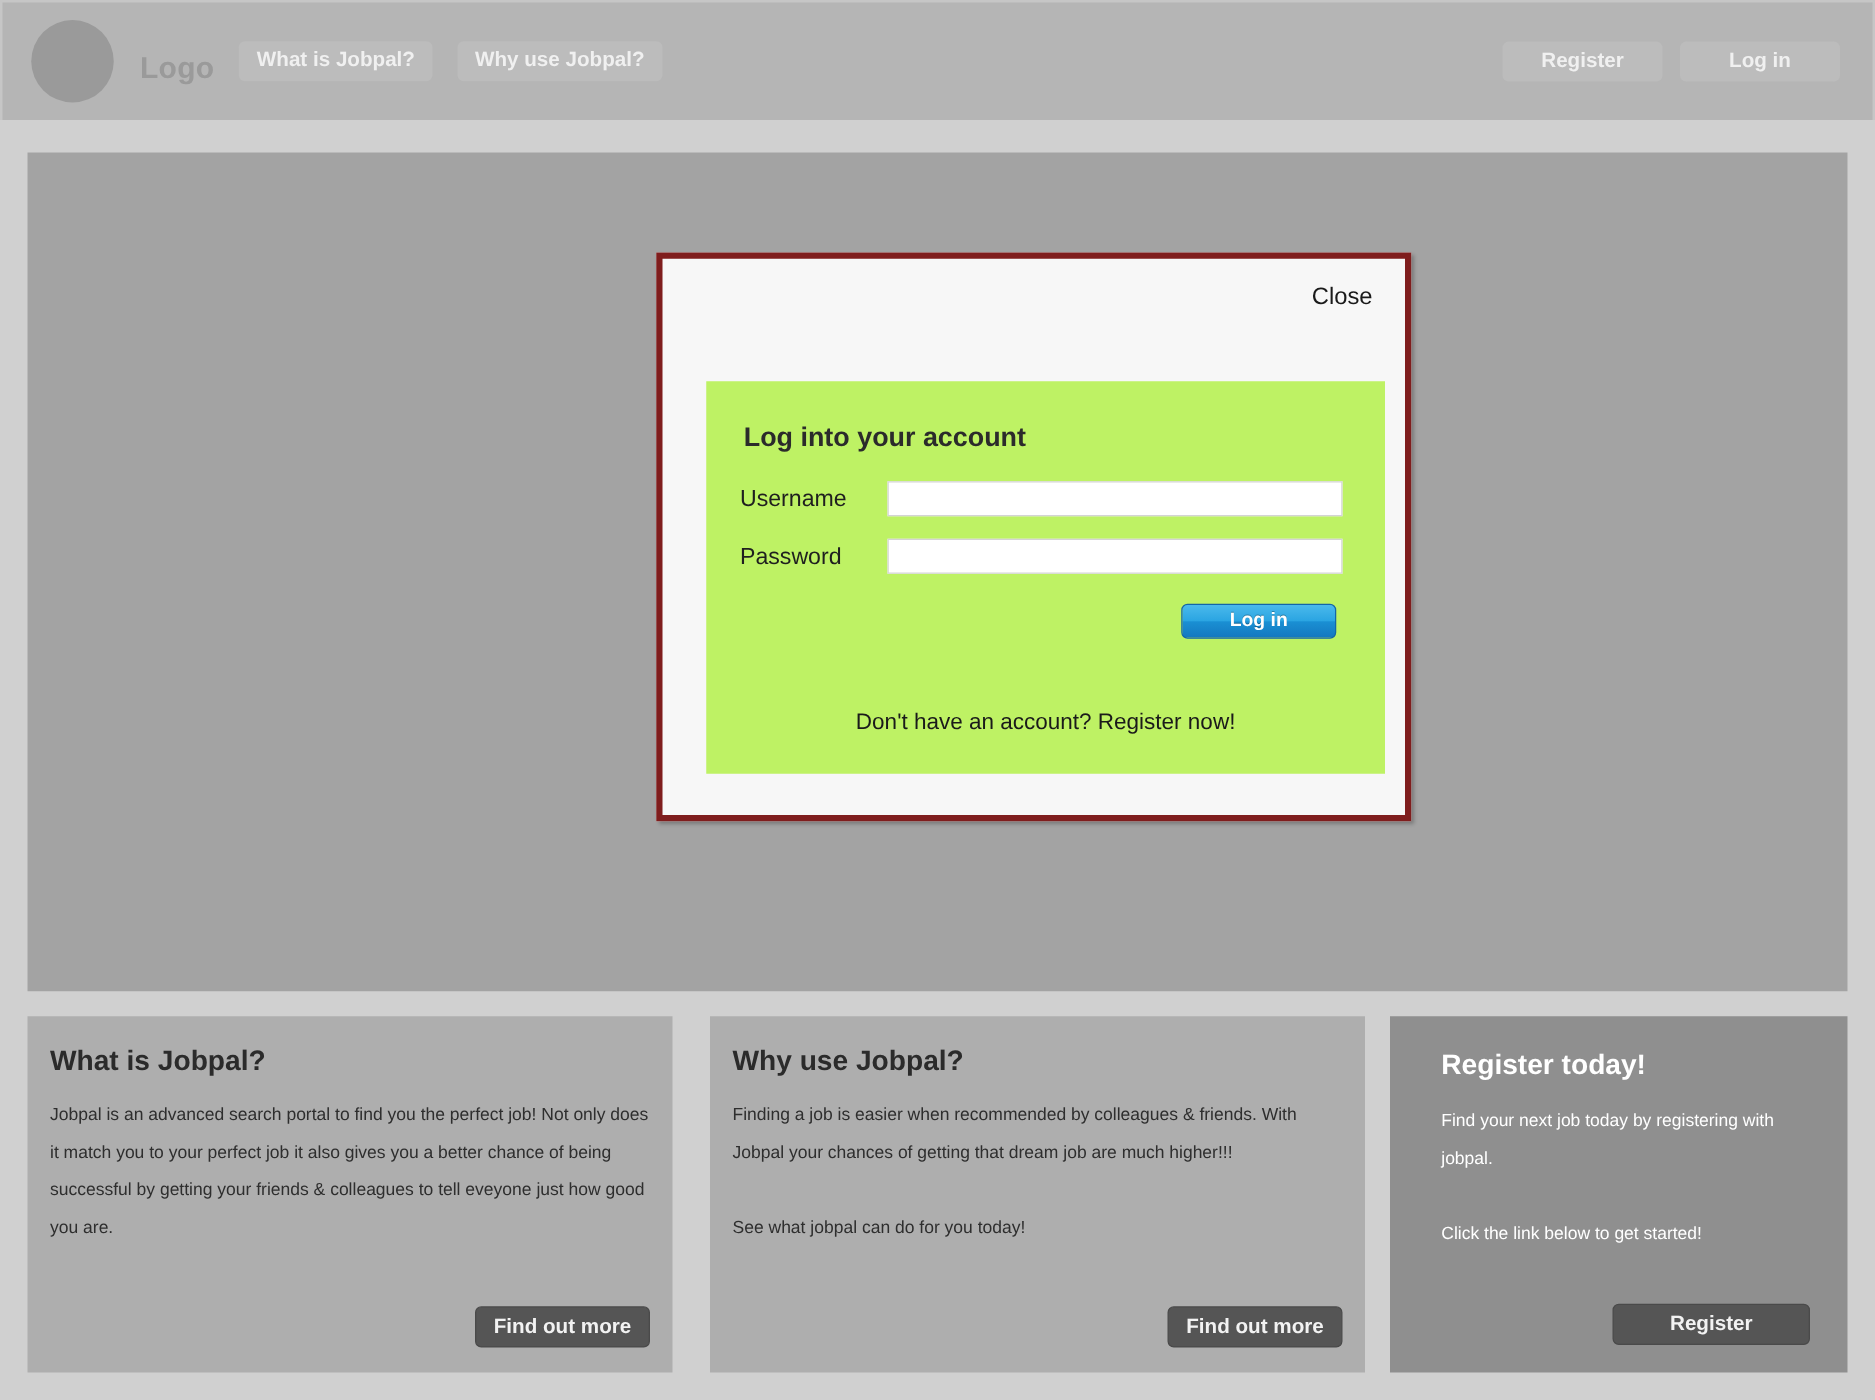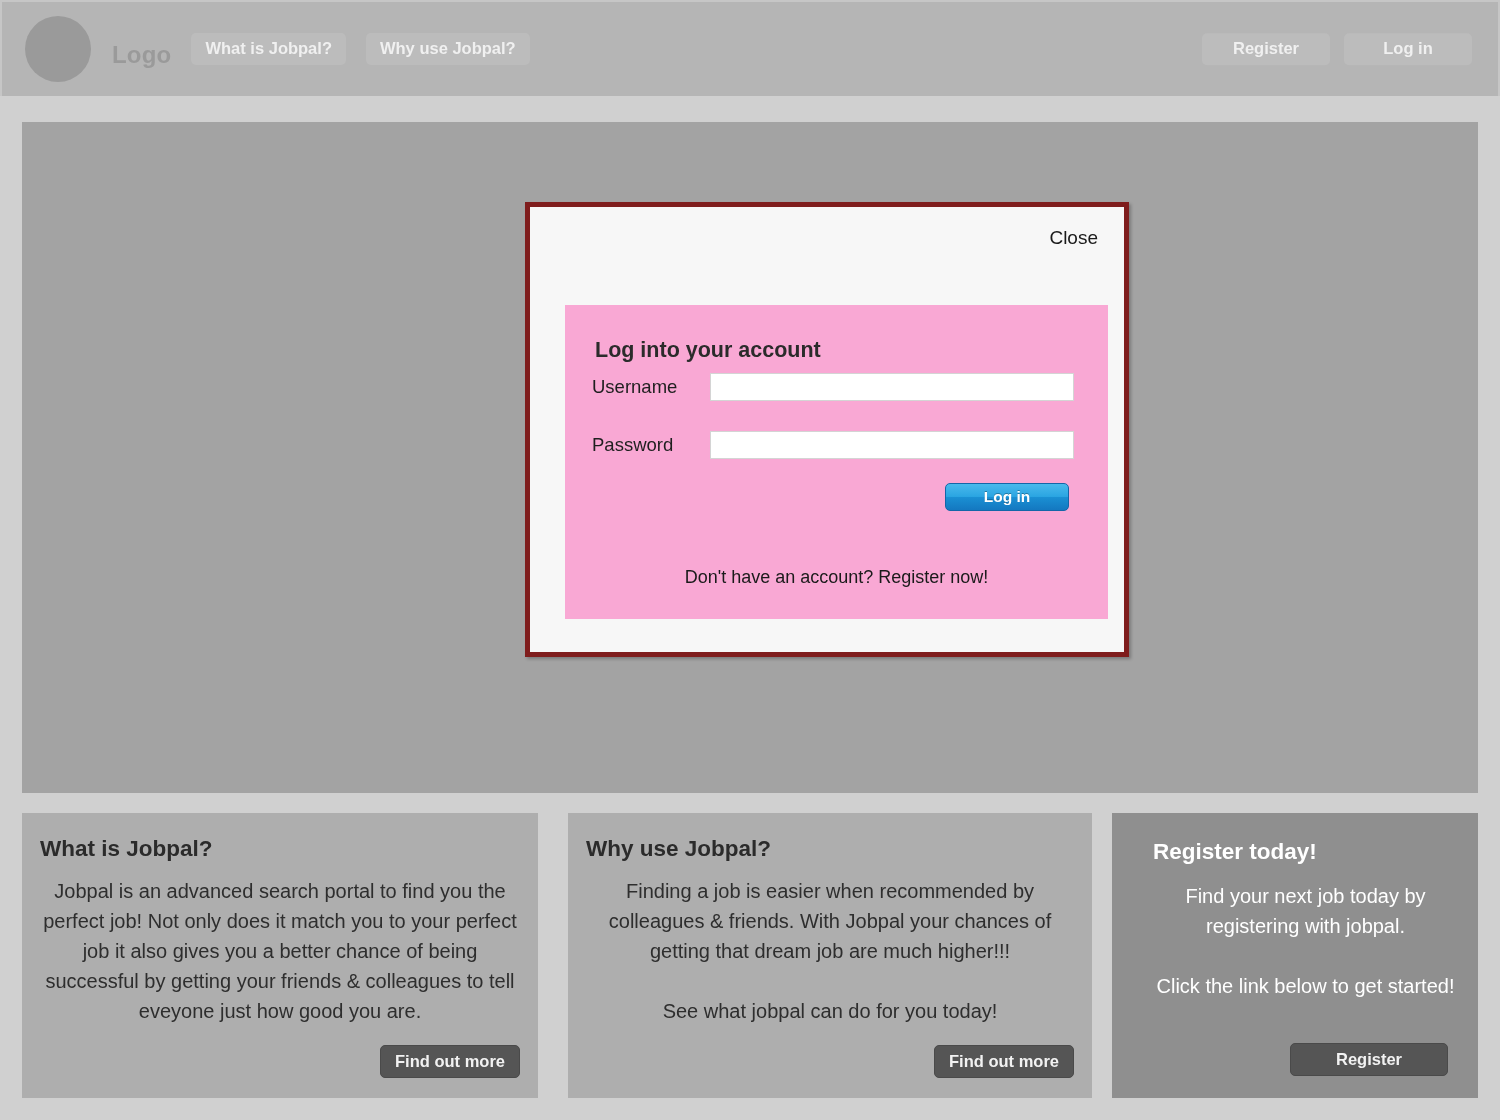--- a/index.html
+++ b/index.html
@@ -107,37 +107,37 @@
     font-size: 19px;
     color: #1a1a1a;
     cursor: pointer;
   }
   .login-panel {
     position: absolute;
     left: 35px;
     top: 98px;
     width: 543px;
     height: 314px;
-    background: #f9a8d4;
+    background: #bef264;
   }
   .login-title {
     position: absolute;
     left: 30px;
     top: 33px;
     font-size: 21.5px;
     font-weight: bold;
     color: #2b2b2b;
   }
   .field-row {
     position: absolute;
     left: 27px;
     display: flex;
     align-items: center;
   }
-  .field-row.r1 { top: 68px; }
+  .field-row.r1 { top: 80px; }
   .field-row.r2 { top: 126px; }
   .field-label {
     width: 118px;
     font-size: 18.5px;
     color: #1f1f1f;
   }
   .field-input {
     width: 364px;
     height: 28px;
     background: #ffffff;
@@ -203,25 +203,24 @@
     top: 23px;
     font-size: 22.5px;
     font-weight: bold;
     color: #2b2b2b;
   }
   .card-body {
     position: absolute;
     left: 18px;
     top: 63px;
     right: 18px;
-    font-size: 20px;
+    font-size: 14px;
     line-height: 30px;
     color: #2e2e2e;
     white-space: pre-line;
-    text-align: center;
   }
   .card.c3 .card-title { color: #ffffff; left: 41px; top: 26px; }
   .card.c3 .card-body  { color: #ffffff; left: 41px; top: 68px; right: 20px; }
 
   .card-btn {
     position: absolute;
     bottom: 20px;
     right: 18px;
     background: #555555;
     color: #f2f2f2;

